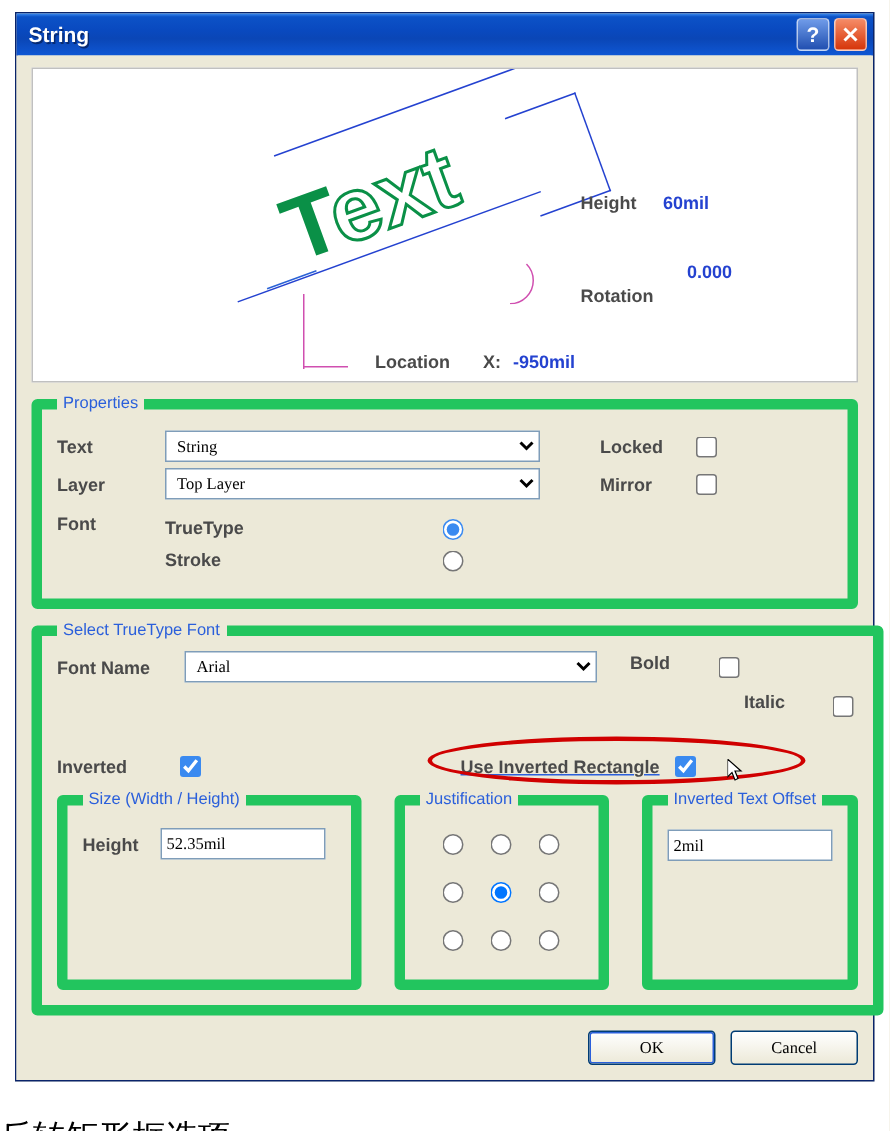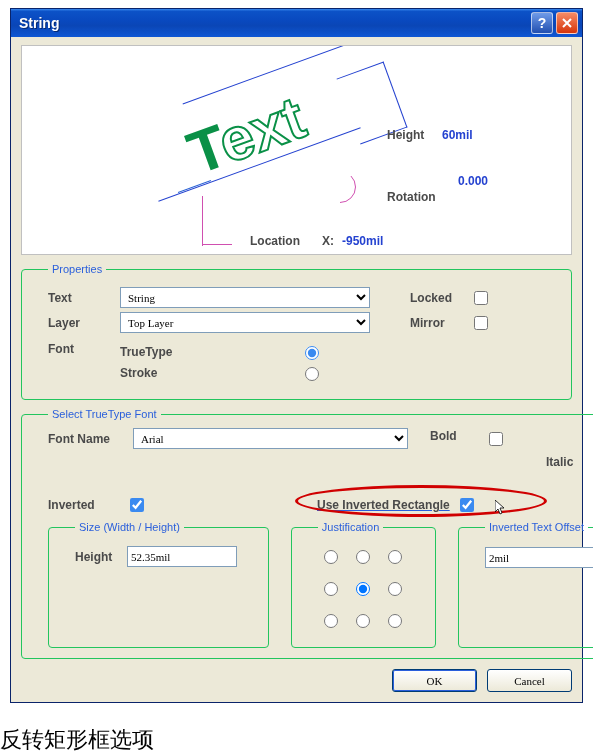--- a/index.html
+++ b/index.html
@@ -88,24 +88,24 @@
   .prev-val{ position:absolute; color:#2442d0; font-size:12px; font-weight:bold;}
   .vheight{ left:420px; top:82px;}
   .vrot{ left:436px; top:128px;}
   .vx{ left:320px; top:188px;}
   .vy{ left:320px; top:206px;}
   .lxy{ position:absolute; font-weight:bold; color:#4a4a4a; font-size:12px;}
   .xlab{ left:300px; top:188px;}
   .ylab{ left:300px; top:206px;}
 
   fieldset {
-    border: 1px solid #22c55e;
+    border: 7px solid #22c55e;
     border-radius: 4px;
     margin: 0 0 8px 0;
-    padding: 8px 26px 10px;
+    padding: 8px 10px 10px;
   }
   legend {
     color: #2a5fdb;
     padding: 0 4px;
     font-size: 11px;
   }
   .row { display:flex; align-items:center; margin: 4px 0; }
   .lab { color:#4a4a4a; font-weight:bold; font-size:12px; }
   .plab { width: 72px; }
   select.combo, input.txt {

